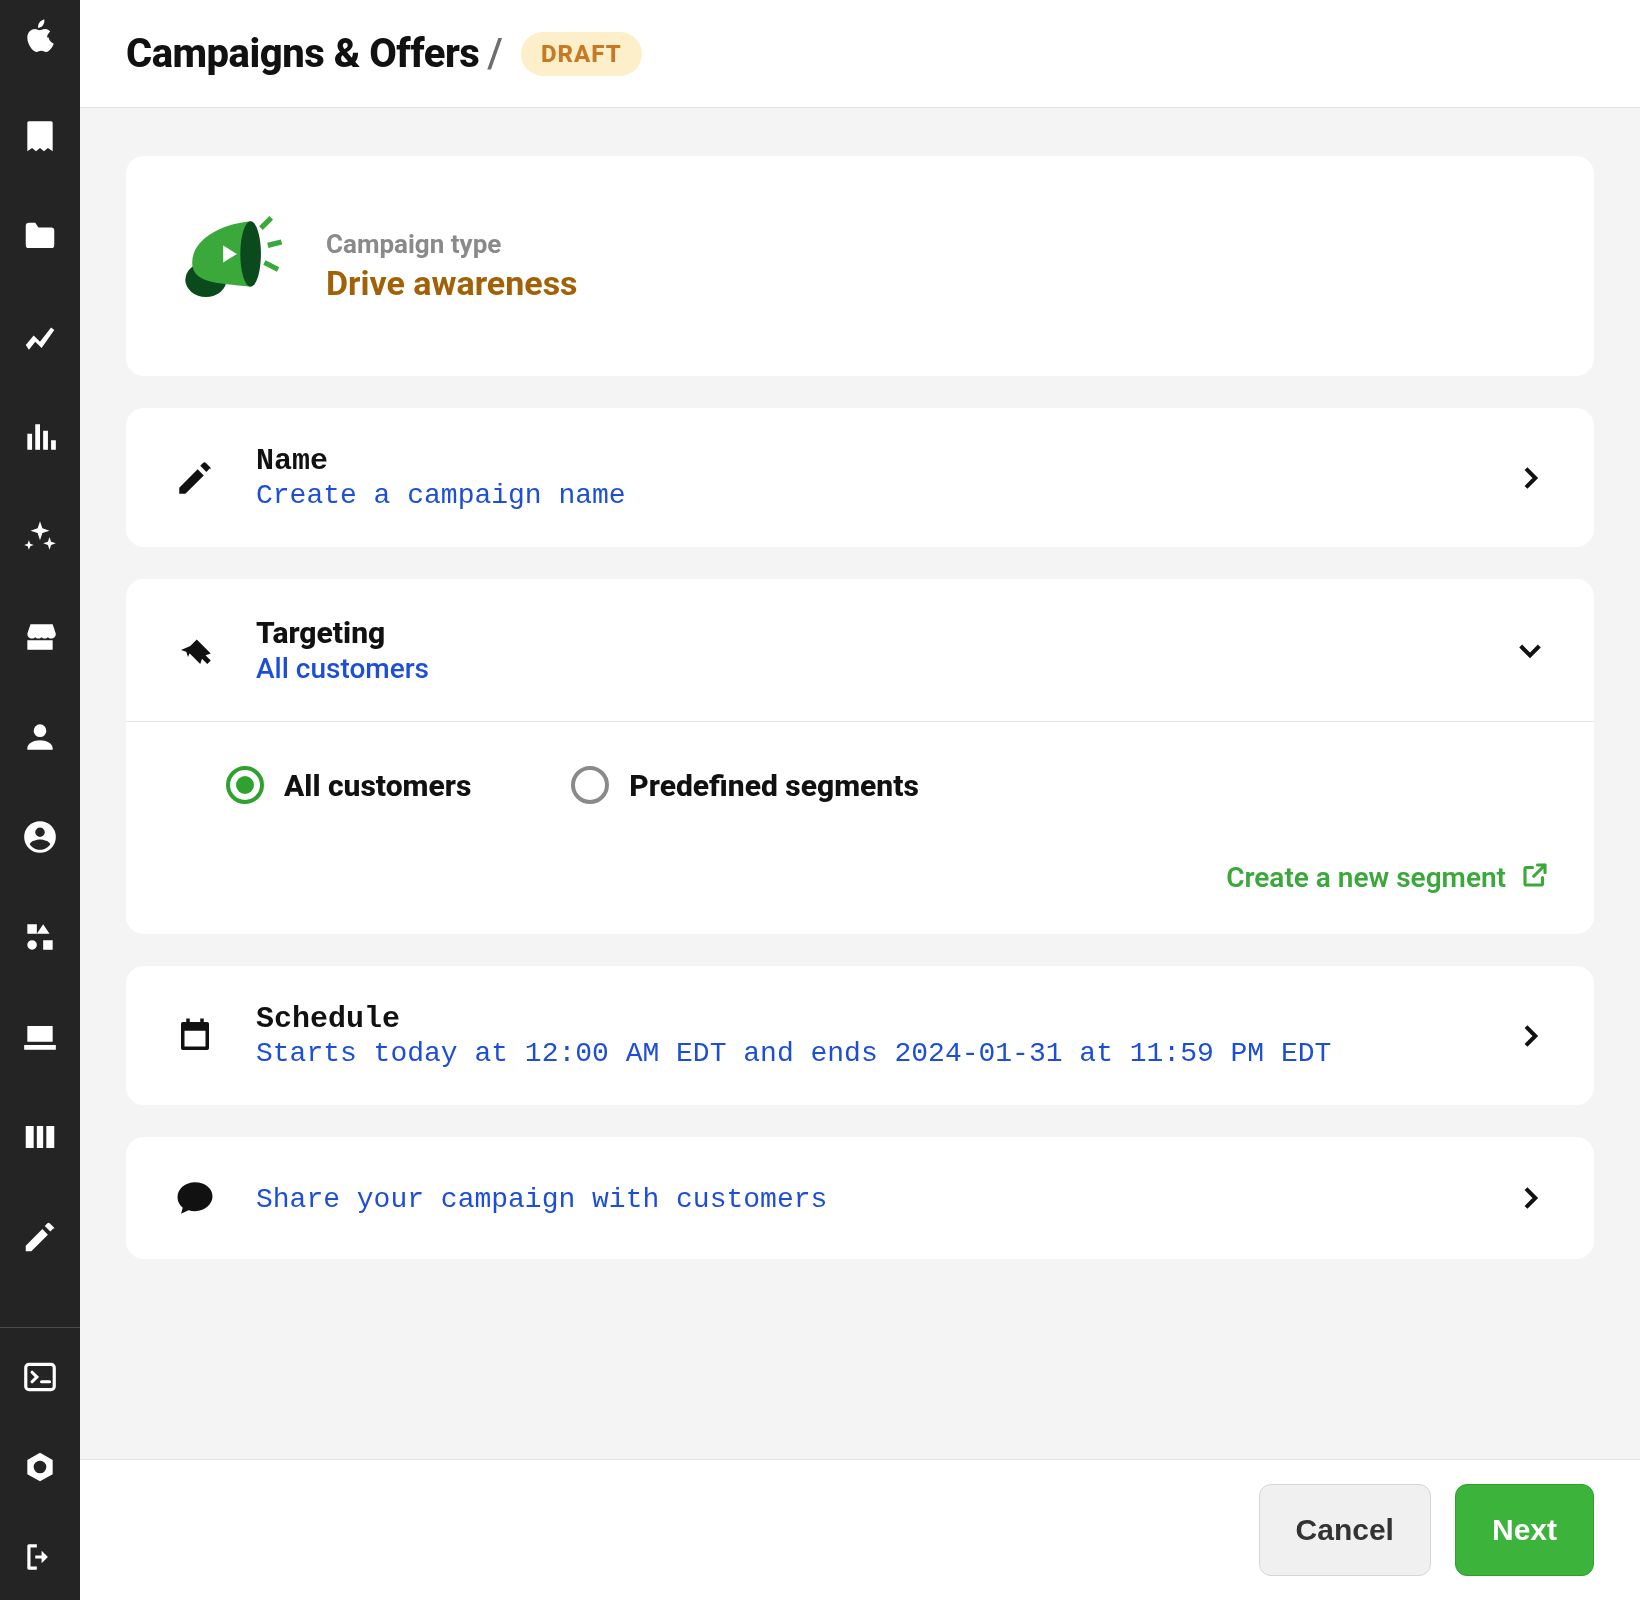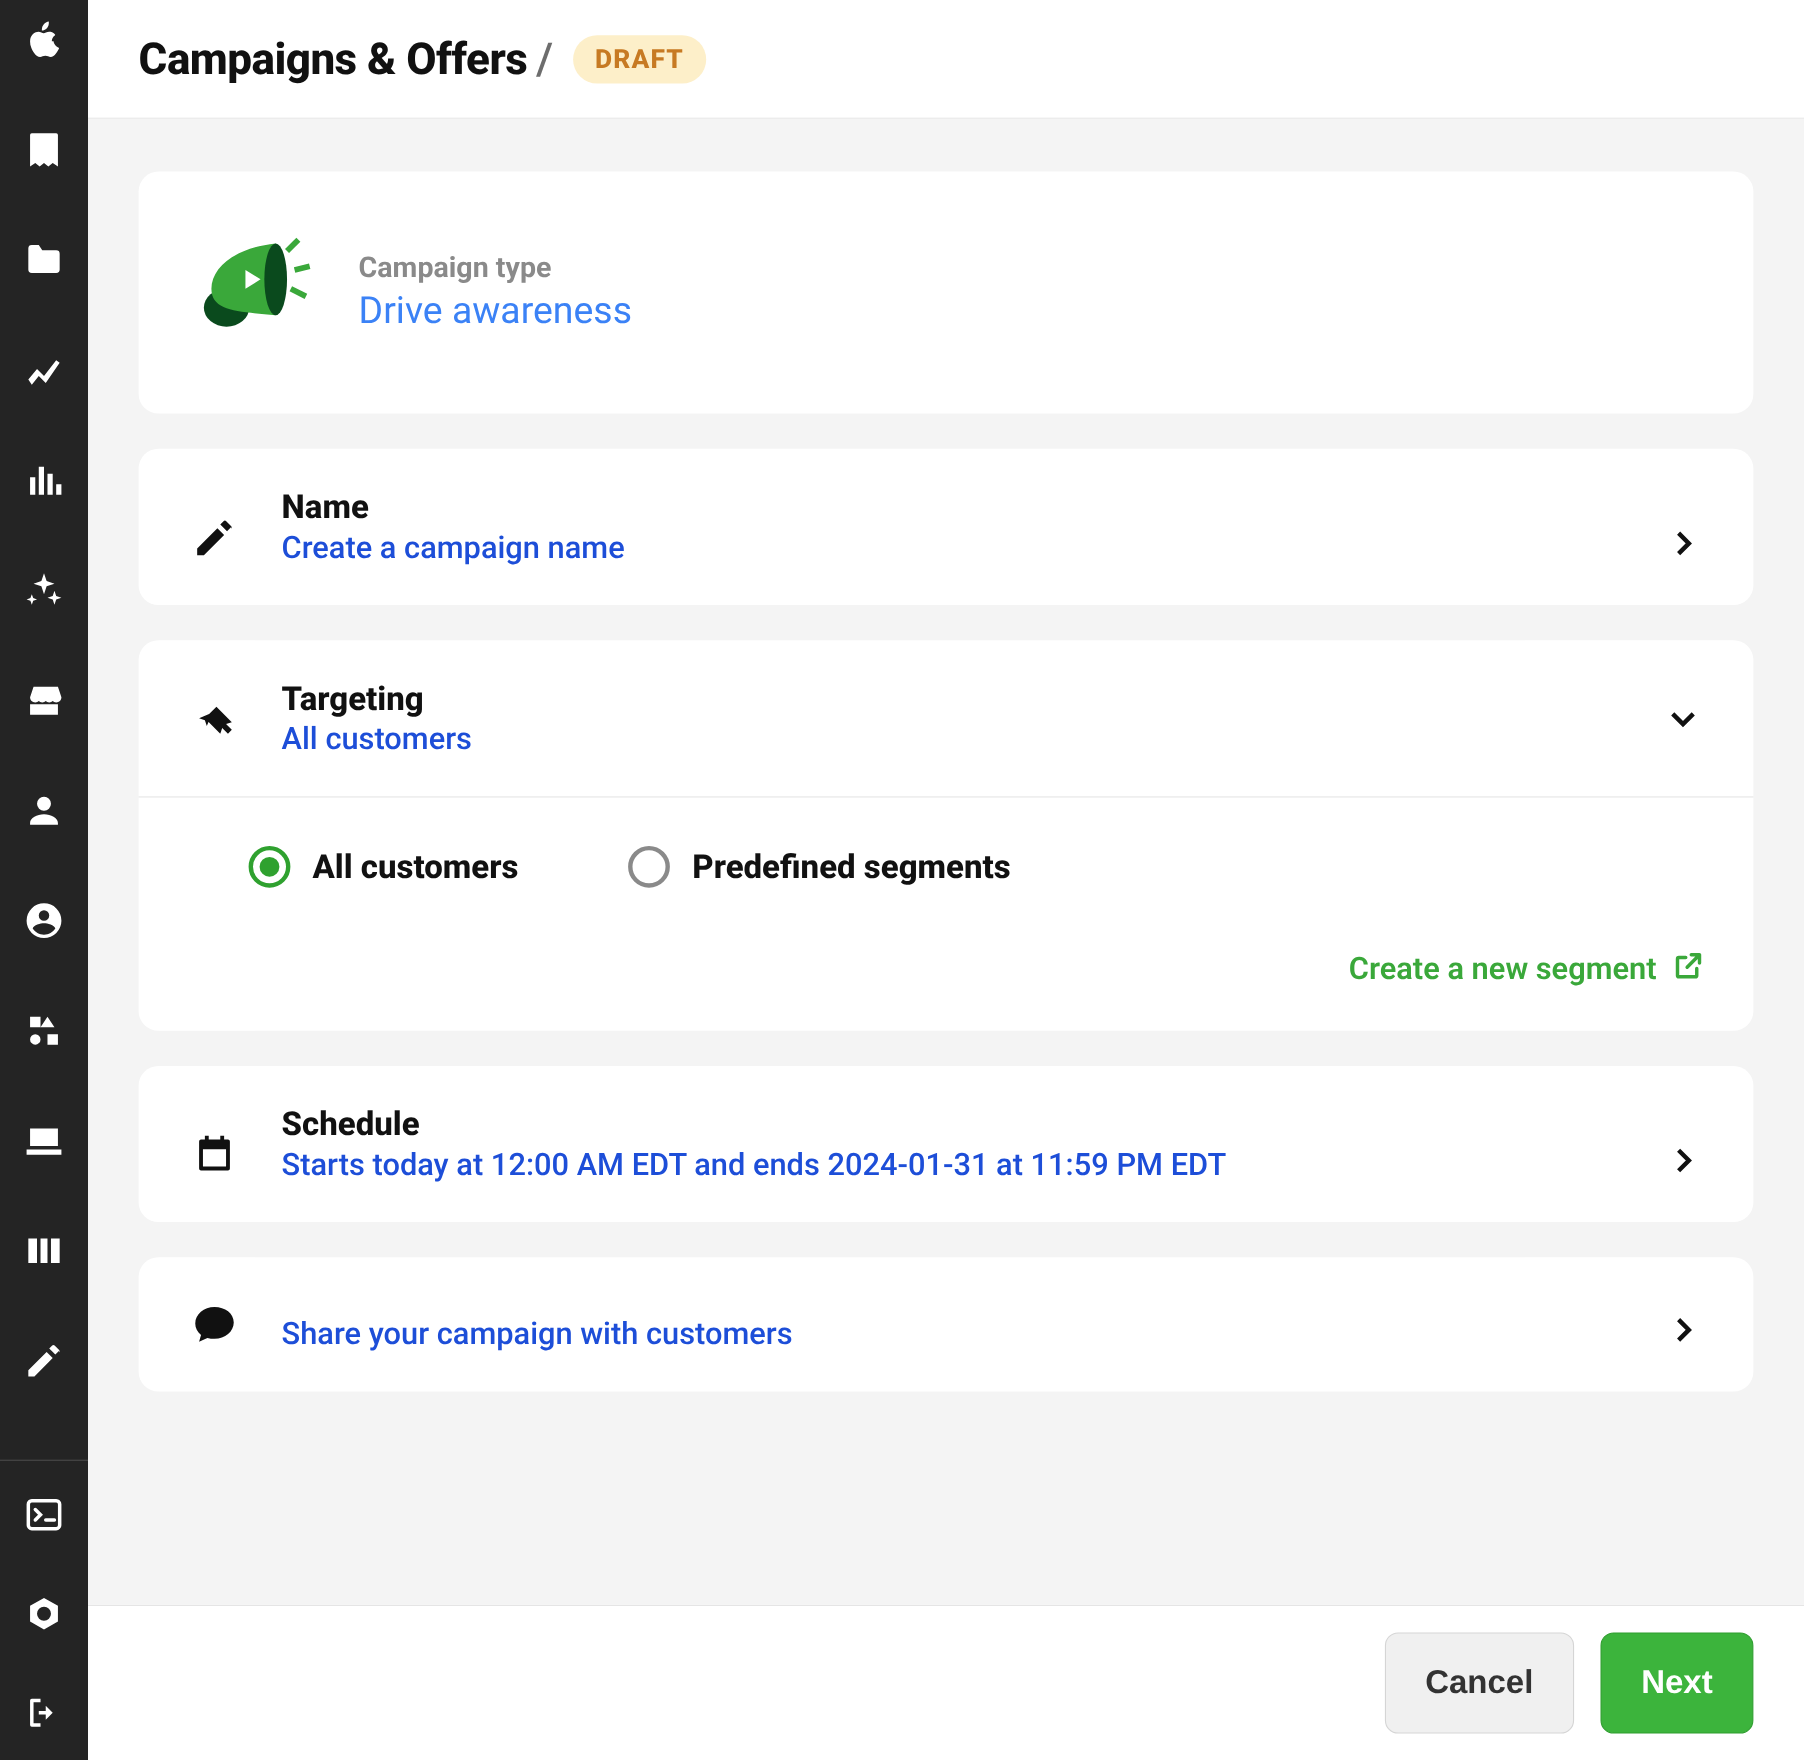--- a/index.html
+++ b/index.html
@@ -54,24 +54,24 @@
   .card {
     background:#fff;
     border-radius: 18px;
     padding: 36px 44px;
   }
 
   
   .type-card { display:flex; align-items:center; gap: 36px; padding: 50px 44px; }
   .type-icon { width:120px; height:120px; flex-shrink:0; display:flex; align-items:center; justify-content:center; }
   .type-texts .label { font-size: 26px; font-weight:700; color:#8a8a8a; margin-bottom: 4px; }
-  .type-texts .value { font-size: 34px; font-weight:400; color:#3b82f6; }
-
-  
-  .row-card { display:flex; align-items:flex-end; gap: 36px; cursor:pointer; }
+  .type-texts .value { font-size: 34px; font-weight:700; color:#a16207; }
+
+  
+  .row-card { display:flex; align-items:center; gap: 36px; cursor:pointer;font-family:Liberation Mono, monospace; }
   .row-icon { width:50px; height:50px; flex-shrink:0; display:flex; align-items:center; justify-content:center; }
   .row-icon svg { width:42px; height:42px; fill:#111; }
   .row-texts { flex:1; min-width:0; }
   .row-texts .title { font-size:30px; font-weight:800; color:#111; }
   .row-texts .subtitle { font-size:28px; font-weight:500; color:#1d4ed8; margin-top:2px; }
   .chevron { width:40px; height:40px; flex-shrink:0; display:flex; align-items:center; justify-content:center; }
   .chevron svg { width:32px; height:32px; fill:none; stroke:#111; stroke-width:3; }
 
   
   .targeting-card { padding:0; }

